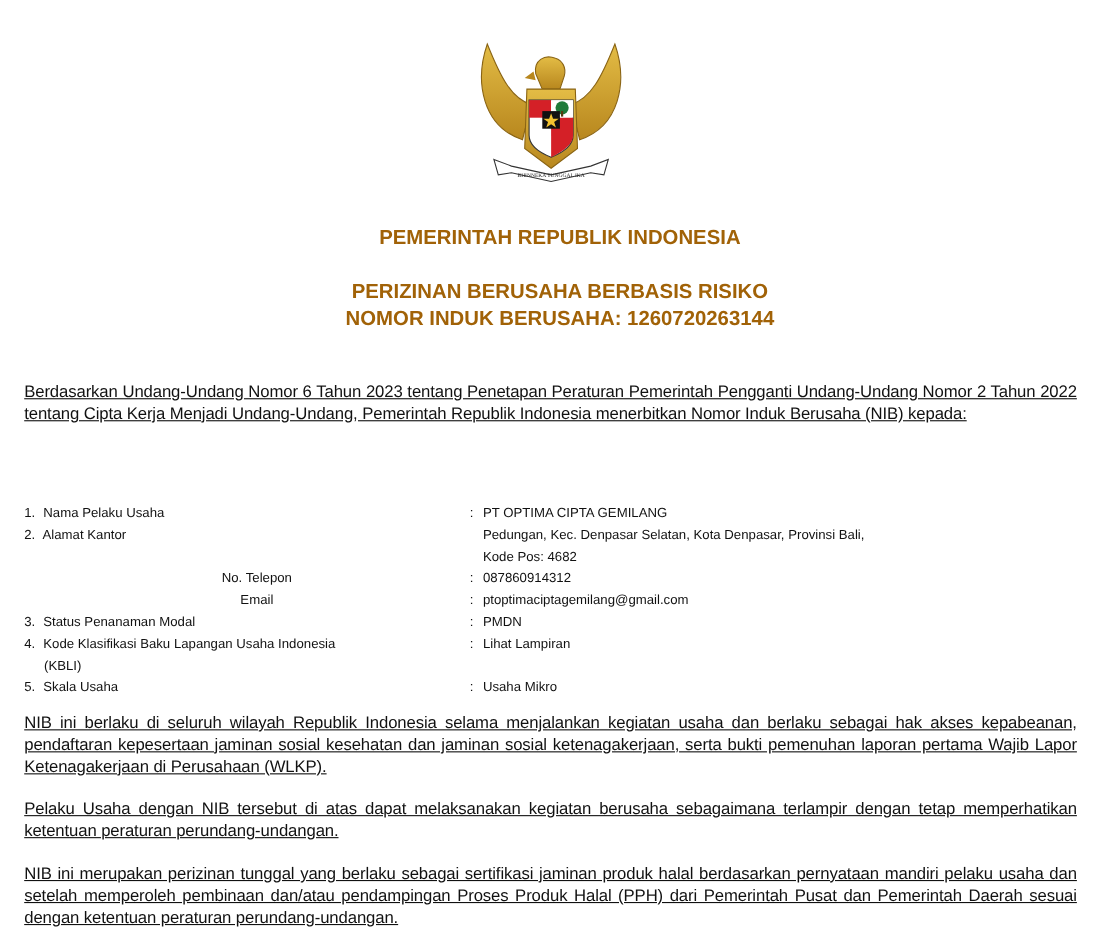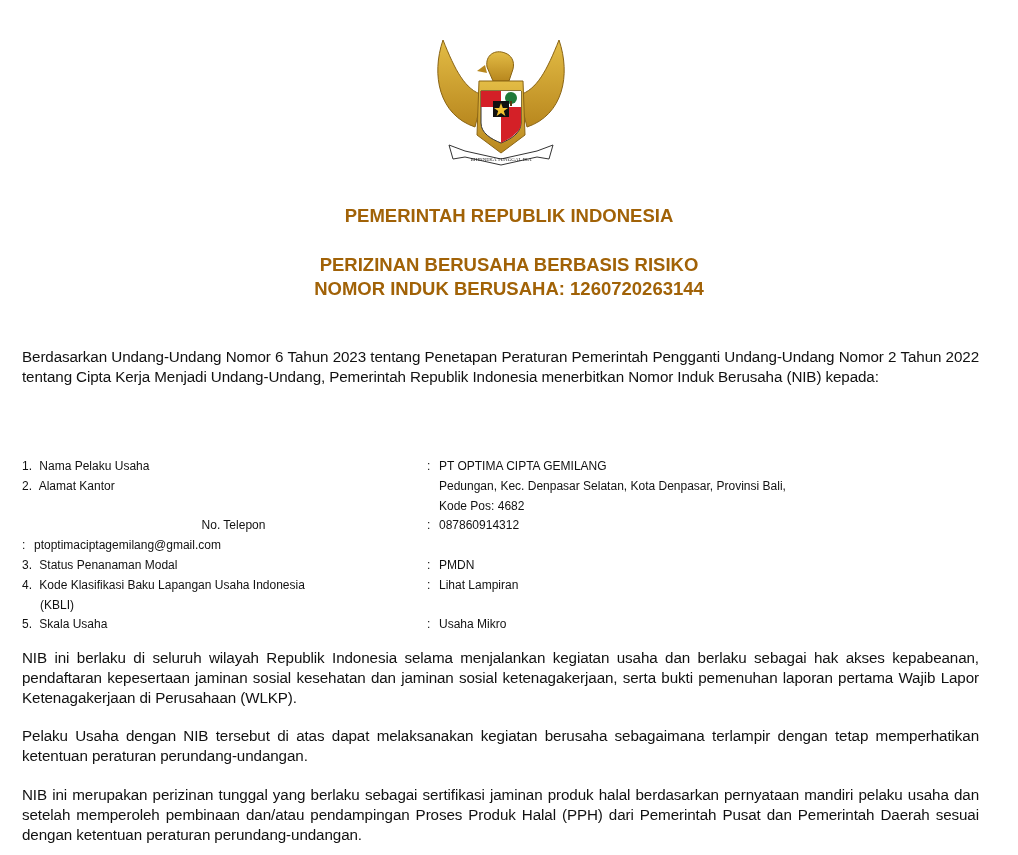--- a/index.html
+++ b/index.html
@@ -11,21 +11,21 @@
     .title {
       position: absolute; left: 0; width: 1018px; text-align: center;
       font-weight: bold; font-size: 18.5px; color: #a16207;
     }
     .t1 { top: 205px; }
     .t2 { top: 254px; }
     .t3 { top: 278px; }
     .para {
       position: absolute; left: 22px; width: 957px;
       font-size: 15.2px; line-height: 20px; text-align: justify;
-      text-align-last: left; letter-spacing: -0.1px;
+      text-align-last: left; letter-spacing: -0.1px; text-decoration: underline;
     }
     .p-intro { top: 347px; }
     .p1 { top: 648px; }
     .p2 { top: 726px; }
     .p3 { top: 785px; }
     .fields { position: absolute; left: 22px; top: 426px; width: 960px; font-size: 12px; margin-top: 31px; }
     .row { display: flex; line-height: 19.8px; }
     .lbl { width: 405px; }
     .lbl .num { display: inline-block; width: 14px; }
     .lbl.sub { padding-left: 18px; width: 387px; text-align: center; }
@@ -83,20 +83,21 @@
     <div class="val">
       <div class="cont">Pedungan, Kec. Denpasar Selatan, Kota Denpasar, Provinsi Bali,</div>
       <div class="cont">Kode Pos: 4682</div>
     </div>
   </div>
   <div class="row">
     <div class="lbl sub">No. Telepon</div>
     <div class="val"><span class="colon">:</span><span>087860914312</span></div>
   </div>
   <div class="row">
+    <div class="lbl sub">Email</div>
     <div class="val"><span class="colon">:</span><span>ptoptimaciptagemilang@gmail.com</span></div>
   </div>
   <div class="row">
     <div class="lbl"><span class="num">3.</span> <span>Status Penanaman Modal</span></div>
     <div class="val"><span class="colon">:</span><span>PMDN</span></div>
   </div>
   <div class="row">
     <div class="lbl">
       <div><span class="num">4.</span> <span>Kode Klasifikasi Baku Lapangan Usaha Indonesia</span></div>
       <div style="padding-left:18px">(KBLI)</div>

